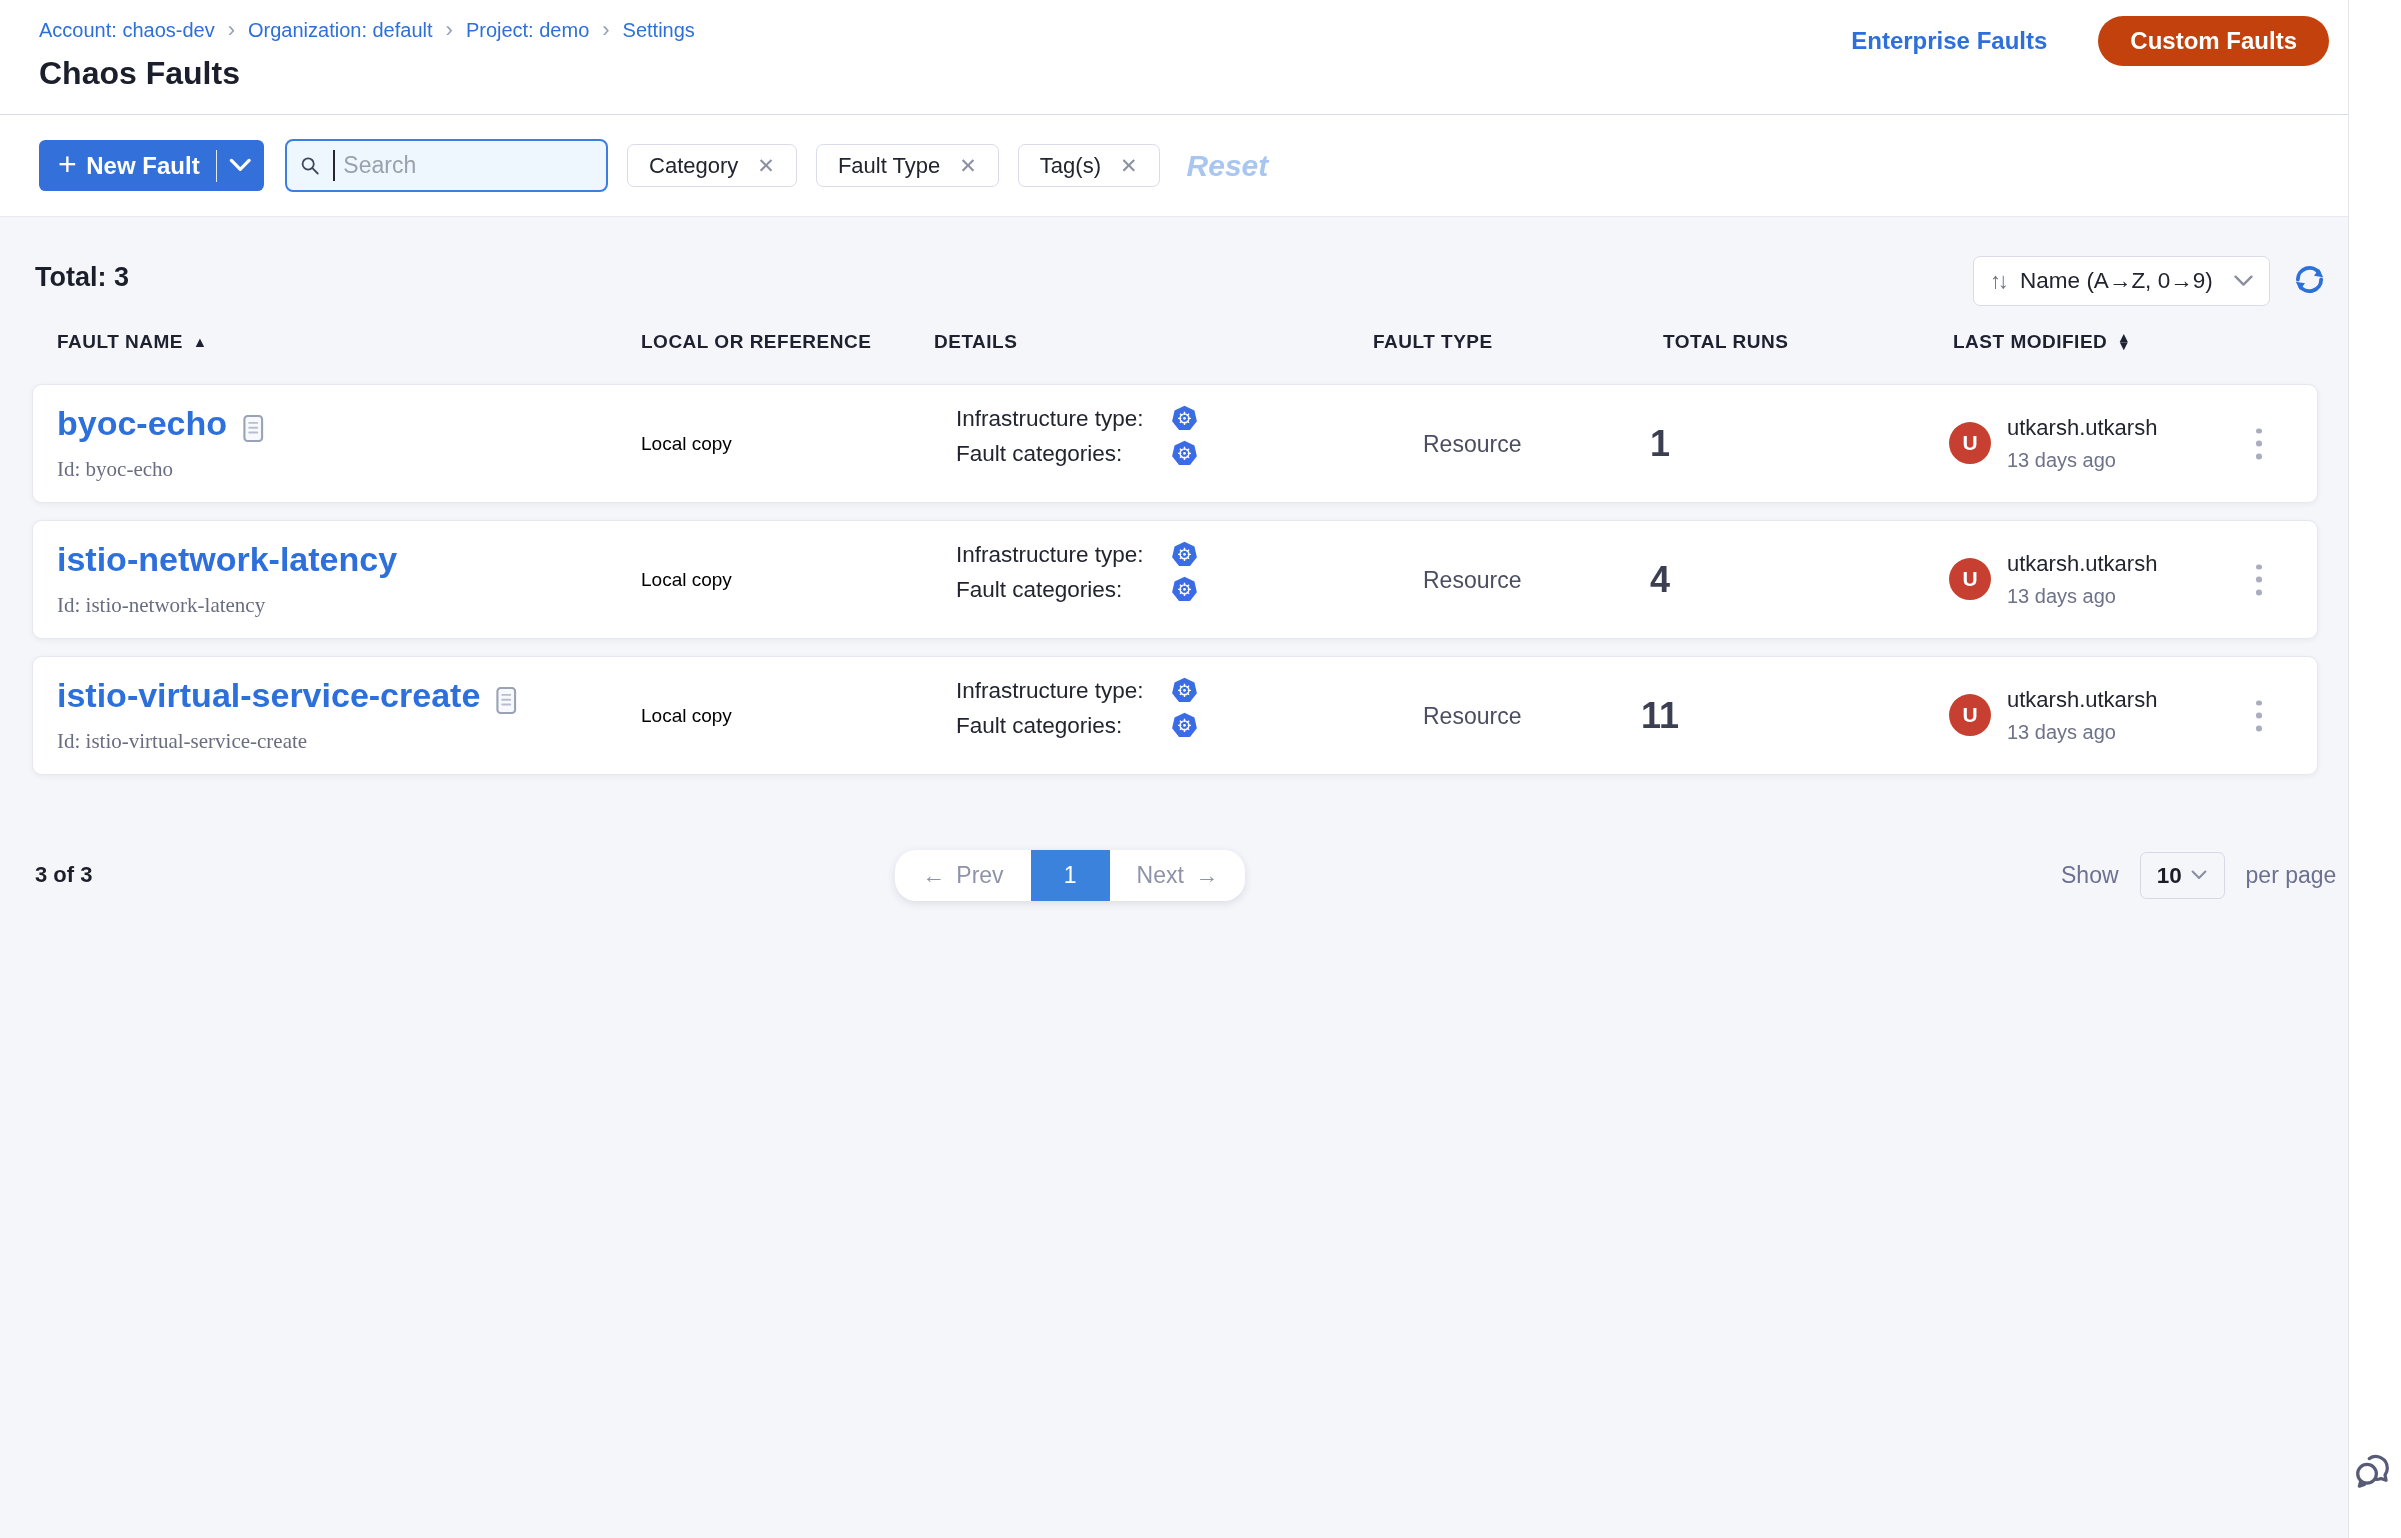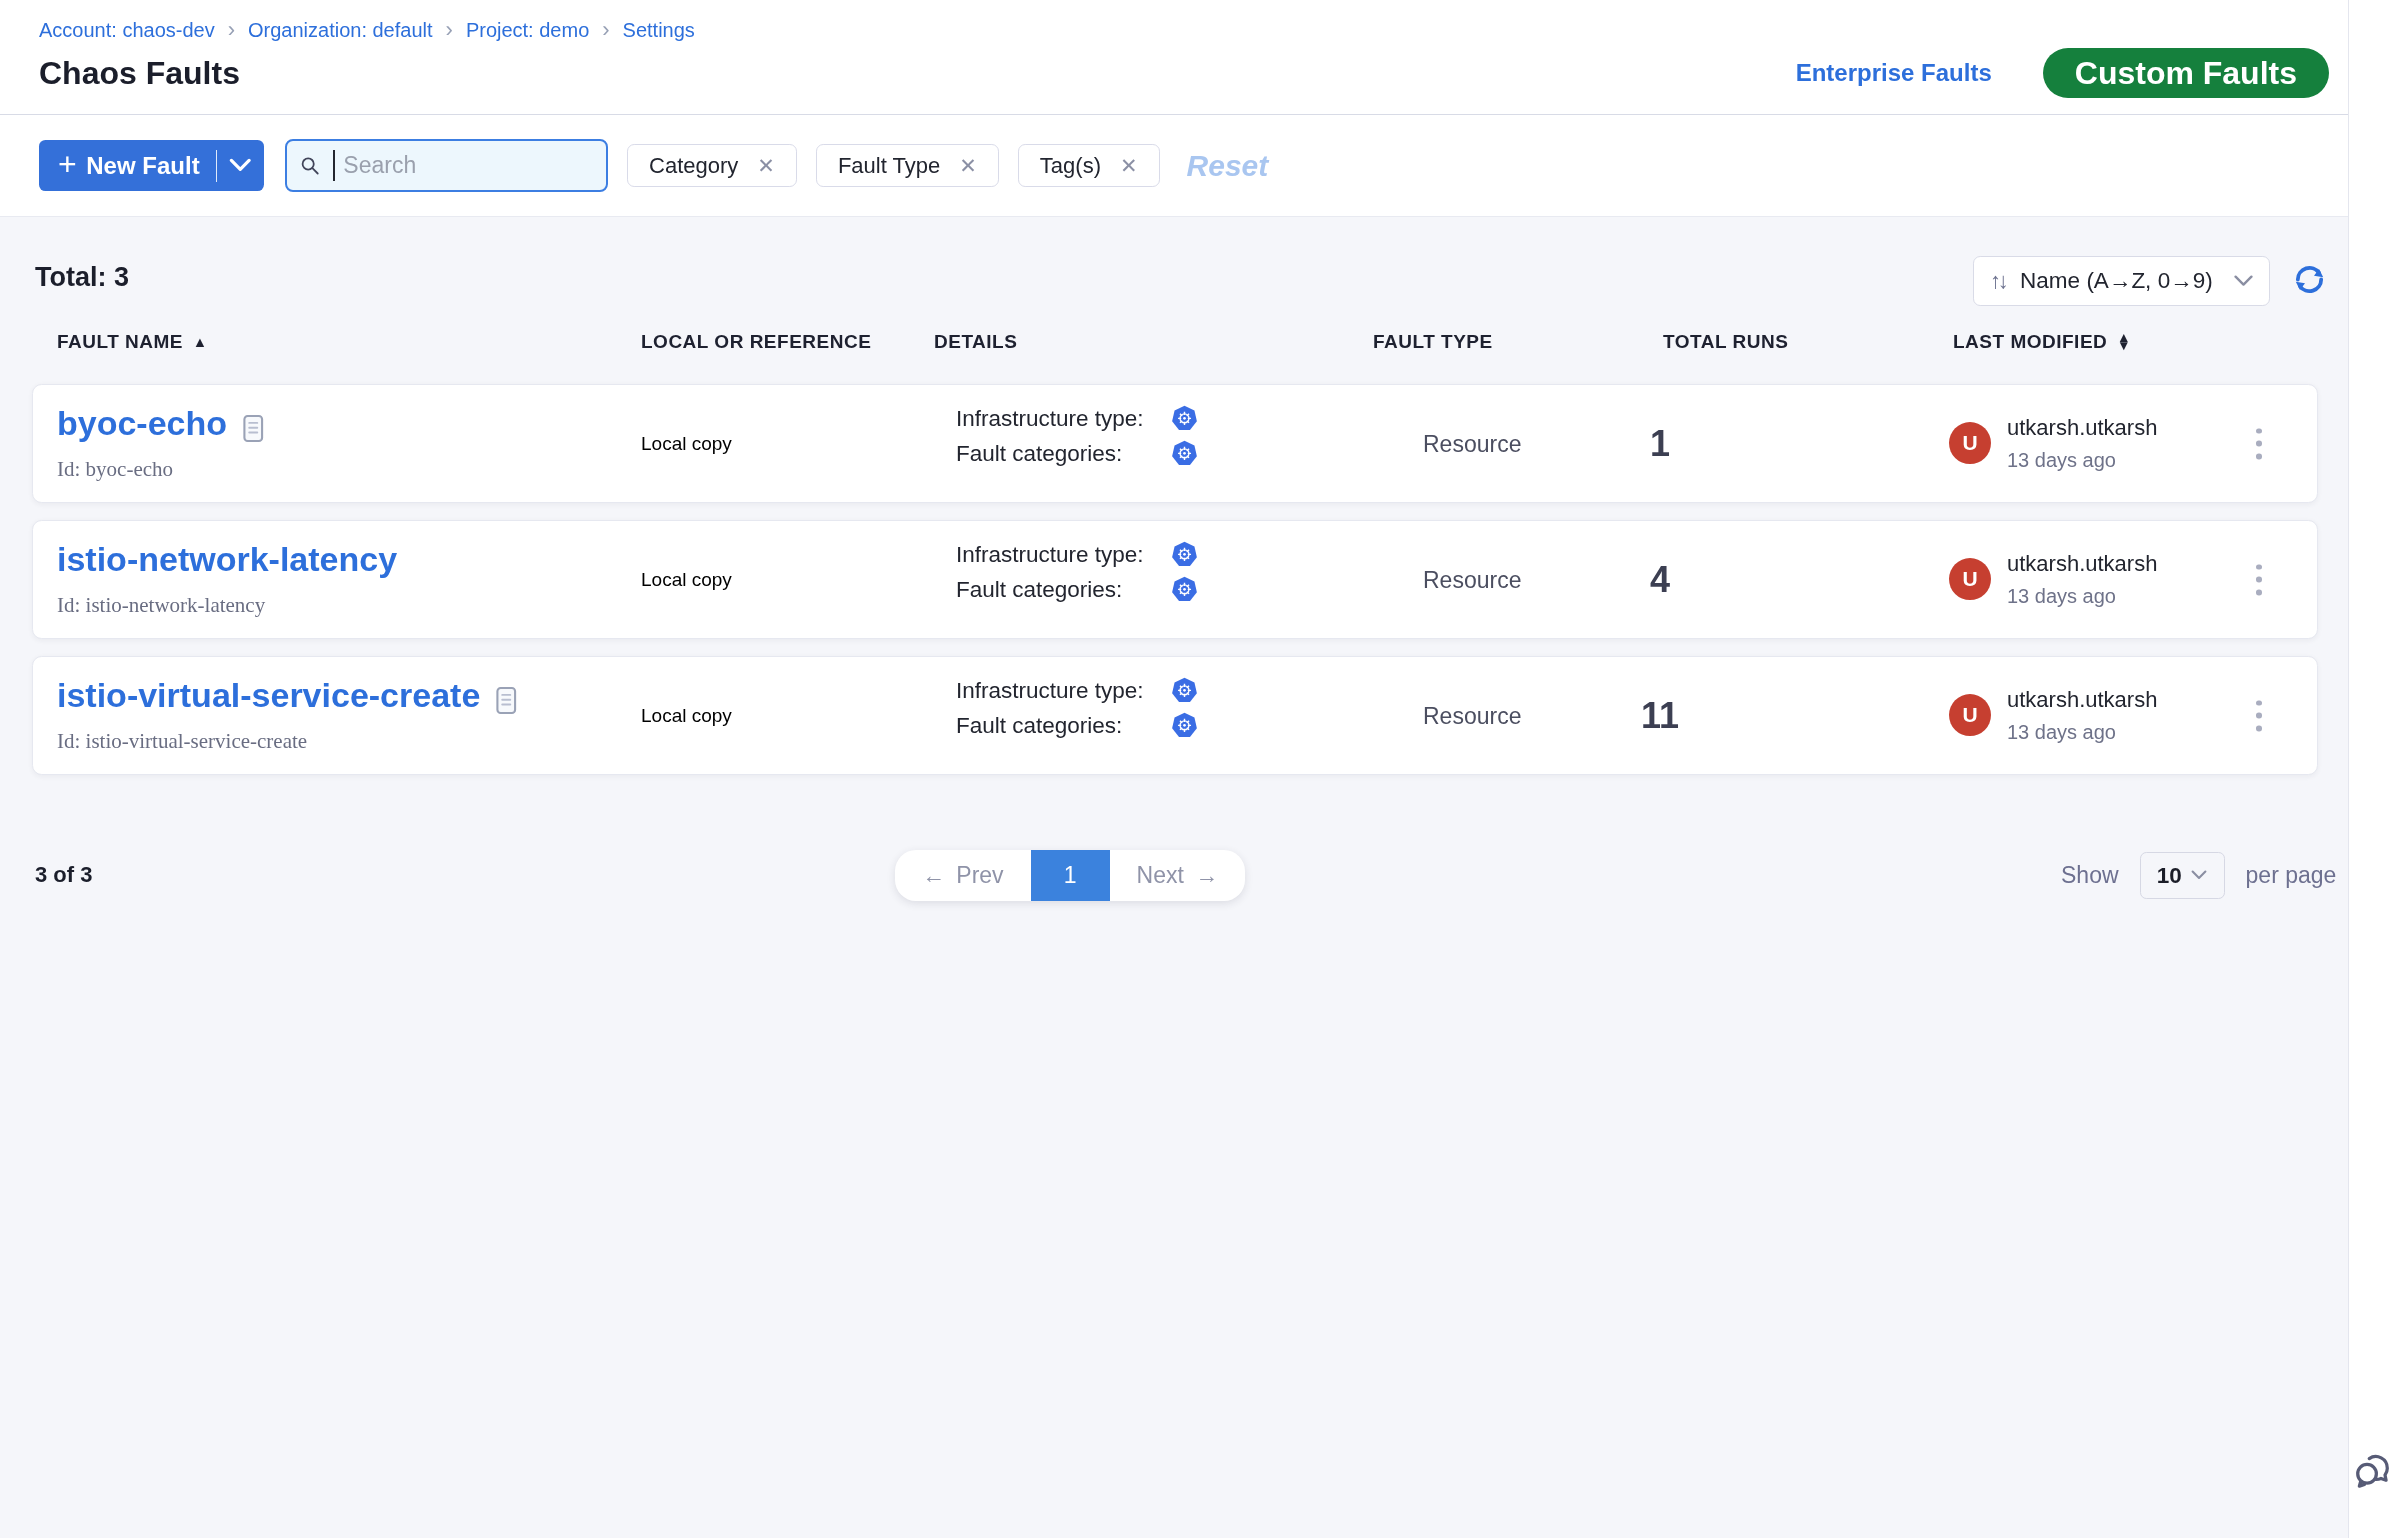--- a/index.html
+++ b/index.html
@@ -17,24 +17,24 @@
 
   
   header {
     height:115px; background:#fff; border-bottom:1.6px solid #d8dbe6;
     padding:19px 0 0 39px; position:relative;
   }
   .breadcrumb { display:flex; align-items:flex-start; gap:13px; font-size:20px; }
   .crumb { color:#2d6fdb; cursor:pointer; text-decoration:none; }
   .crumb-sep { color:#97a0b5; font-size:22px; transform:translateY(-1.6px); }
   .page-title { margin-top:10.4px; font-size:32px; font-weight:700; color:#1b1e2b; }
-  .header-right { position:absolute; right:19px; top:48px; display:flex; align-items:center; gap:51px; }
+  .header-right { position:absolute; right:19px; top:16px; display:flex; align-items:center; gap:51px; }
   .enterprise-link { color:#2d6fdb; font-size:24px; font-weight:600; cursor:pointer; }
   .custom-btn {
-    background:#15803d; color:#fff; font-size:32px; font-weight:700;
+    background:#c2410c; color:#fff; font-size:24px; font-weight:700;
     height:50px; padding:0 32px; border-radius:26px; border:none;
     display:flex; align-items:center; cursor:pointer;
     font-family:inherit;
   }
 
   
   .toolbar {
     height:102px; background:#fff; border-bottom:0.8px solid #e8eaf1;
     display:flex; align-items:center; padding-left:39px; position:relative;
   }

